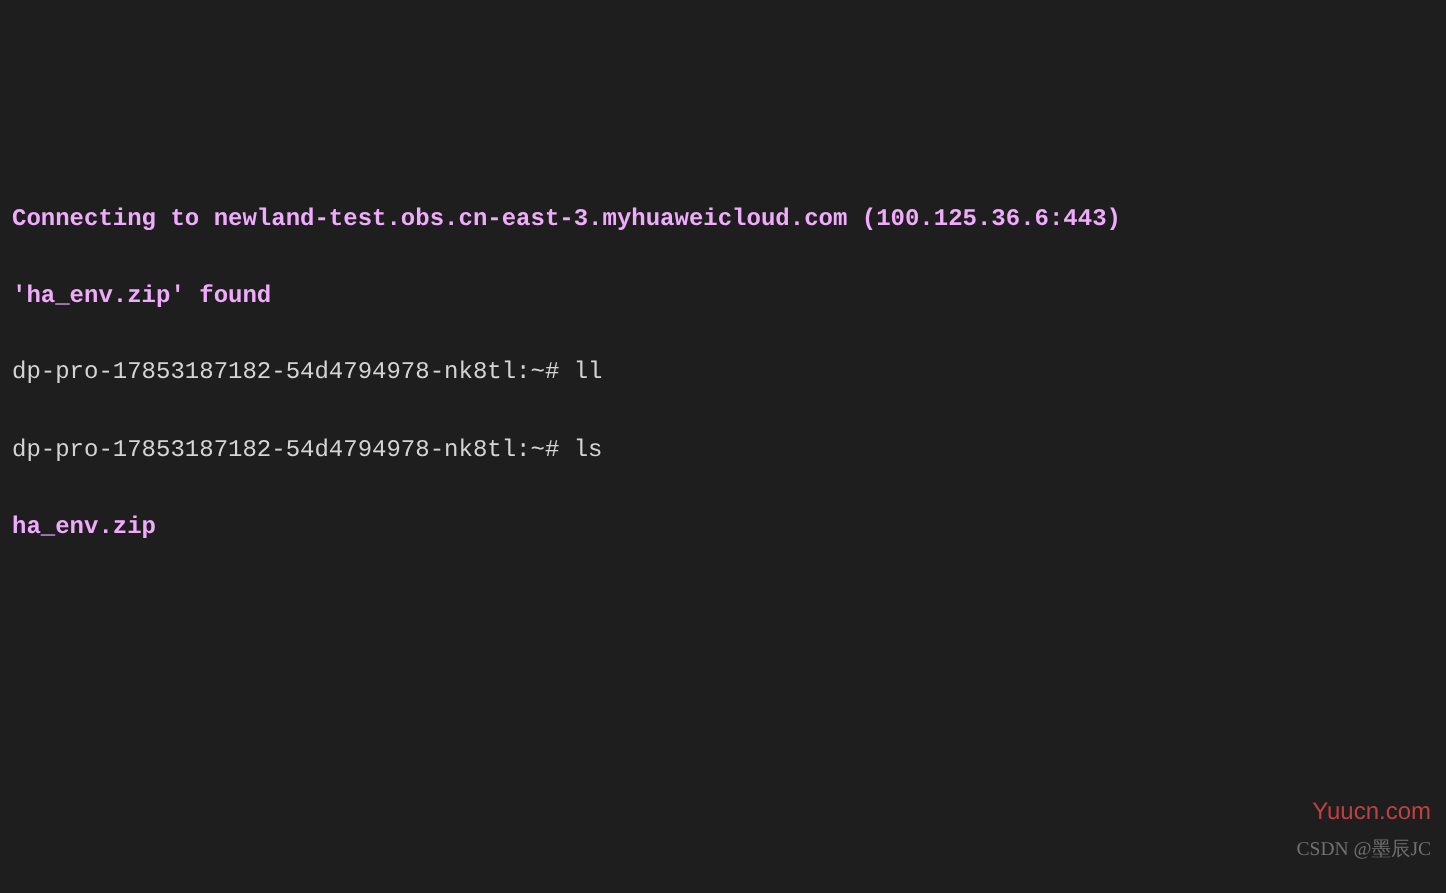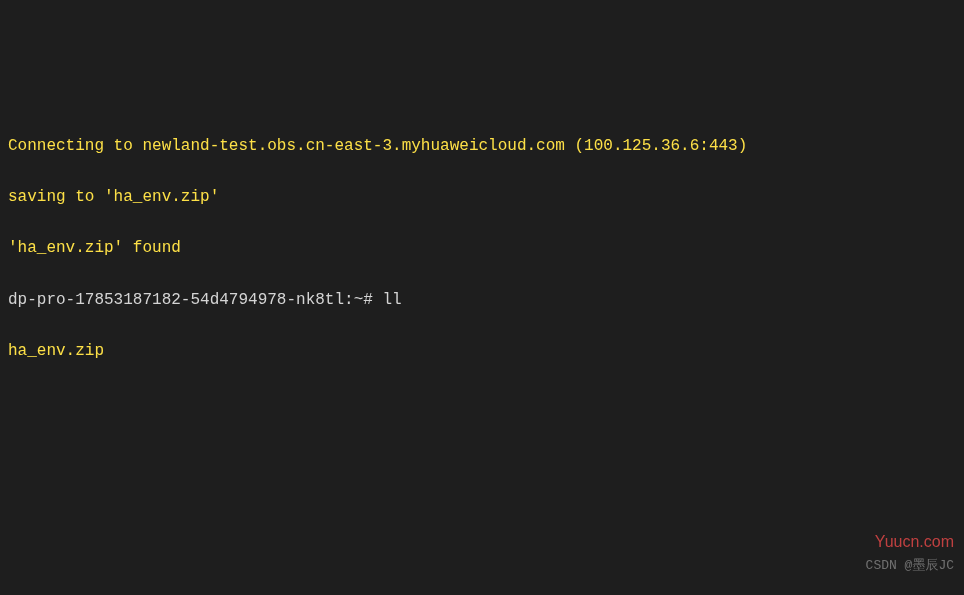--- a/index.html
+++ b/index.html
@@ -17,52 +17,53 @@
       width: 964px;
       height: 595px;
       overflow: hidden;
       position: relative;
       white-space: pre;
     }
     .term-line {
       min-height: 25px;
     }
     .output {
-      color: #fde047;
+      color: #f0abfc;
+      font-weight: bold;
     }
     .watermark1 {
       position: absolute;
       right: 10px;
       bottom: 40px;
       color: rgba(220, 70, 70, 0.85);
       font-family: Arial, sans-serif;
       font-size: 16px;
       pointer-events: none;
     }
     .watermark2 {
       position: absolute;
       right: 10px;
       bottom: 18px;
       color: rgba(180, 180, 180, 0.55);
-      font-family: Liberation Mono, monospace;
+      font-family: Liberation Serif, serif;
       font-size: 13px;
       pointer-events: none;
       margin-left: 29px;
     }
   </style>
 </head>
 <body>
 
 
 
 <div class="terminal">
 <div class="term-line output">Connecting to newland-test.obs.cn-east-3.myhuaweicloud.com (100.125.36.6:443)</div>
-<div class="term-line output">saving to 'ha_env.zip'</div>
 <div class="term-line output">'ha_env.zip' found</div>
 <div class="term-line">dp-pro-17853187182-54d4794978-nk8tl:~# ll</div>
+<div class="term-line">dp-pro-17853187182-54d4794978-nk8tl:~# ls</div>
 <div class="term-line output">ha_env.zip</div>
 
 
 
 
 
 
 
 
 

